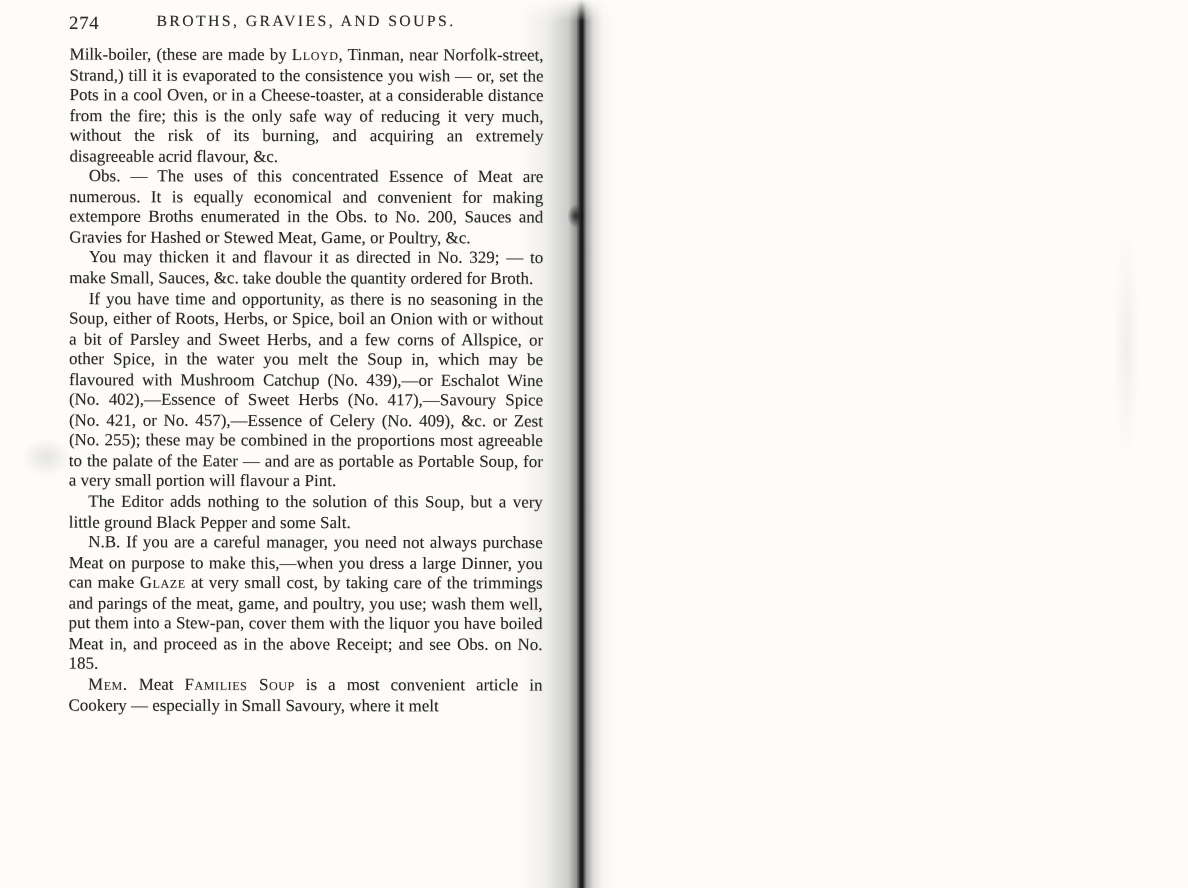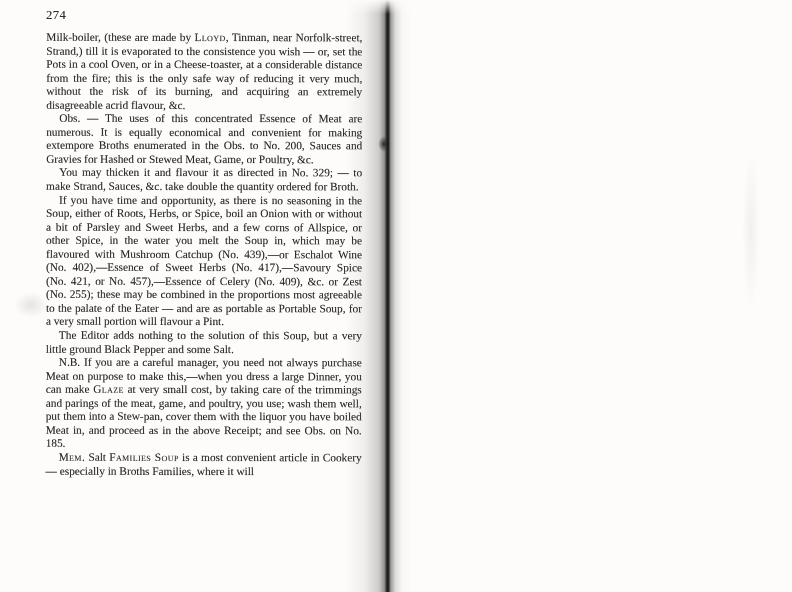--- a/index.html
+++ b/index.html
@@ -69,28 +69,29 @@
     background:radial-gradient(ellipse at center, rgba(130,130,130,0.10) 0%, rgba(130,130,130,0) 70%);
   }
 </style>
 </head>
 <body>
 
 <div class="scan-root">
 
   <div class="page page-left">
     <div class="pagenum pagenum-left">274</div>
+    <div class="runhead runhead-left">BROTHS, GRAVIES, AND SOUPS.</div>
     <div class="textblock textblock-left">
         <p class="para"><span class="i">Milk-boiler</span><span>, (these are made by </span><span class="sc">Lloyd</span><span>, Tinman, near Norfolk-street, Strand,) till it is evaporated to the consistence you wish — or, set the Pots in a cool Oven, or in a Cheese-toaster, at a considerable distance from the fire; this is the only safe way of reducing it very much, without the risk of its burning, and acquiring an extremely disagreeable acrid flavour, &amp;c.</span></p>
         <p class="para indent"><span class="i">Obs.</span><span> — The uses of this concentrated </span><span class="i">Essence of Meat</span><span> are numerous.  It is equally economical and convenient for making </span><span class="i">extempore</span><span> Broths enumerated in the </span><span class="i">Obs.</span><span> to No. 200, Sauces and Gravies for Hashed or Stewed Meat, Game, or Poultry, &amp;c.</span></p>
-        <p class="para indent"><span>You may thicken it and flavour it as directed in No. 329; — to make </span><span class="i">Strand</span><span>, Sauces, &amp;c. take double the quantity ordered for </span><span class="i">Broth</span><span>.</span></p>
+        <p class="para indent"><span>You may thicken it and flavour it as directed in No. 329; — to make </span><span class="i">Small</span><span>, Sauces, &amp;c. take double the quantity ordered for </span><span class="i">Broth</span><span>.</span></p>
         <p class="para indent"><span>If you have time and opportunity, as there is no seasoning in the Soup, either of Roots, Herbs, or Spice, boil an Onion with or without a bit of Parsley and Sweet Herbs, and a few corns of Allspice, or other Spice, in the water you melt the Soup in, which may be flavoured with Mushroom Catchup (No. 439),—or Eschalot Wine (No. 402),—Essence of Sweet Herbs (No. 417),—Savoury Spice (No. 421, or No. 457),—Essence of Celery (No. 409), &amp;c. or Zest (No. 255); these may be combined in the proportions most agreeable to the palate of the Eater — and are as portable as Portable Soup, for a very small portion will flavour a Pint.</span></p>
         <p class="para indent"><span>The Editor adds nothing to the solution of this Soup, but a very little ground Black Pepper and some Salt.</span></p>
         <p class="para indent"><span>N.B. If you are a careful manager, you need not always purchase Meat on purpose to make this,—</span><span class="i">when you dress a large Dinner</span><span>, you can make </span><span class="sc">Glaze</span><span> at very small cost, by taking care of the trimmings and parings of the meat, game, and poultry, you use; wash them well, put them into a Stew-pan, cover them with the liquor you have boiled Meat in, and proceed as in the above Receipt; and see </span><span class="i">Obs.</span><span> on No. 185.</span></p>
-        <p class="para indent"><span class="sc">Mem.</span><span> Salt </span><span class="sc">Families Soup</span><span> is a most convenient article in Cookery — especially in </span><span class="i">Broths Families</span><span>, where it will</span></p>
+        <p class="para indent"><span class="sc">Mem.</span><span> Meat </span><span class="sc">Families Soup</span><span> is a most convenient article in Cookery — especially in </span><span class="i">Small Savoury</span><span>, where it melt</span></p>
       </div>
   </div>
 
   <div class="page page-right">
     
     
     
   </div>
 
   <div class="gutter"></div>

